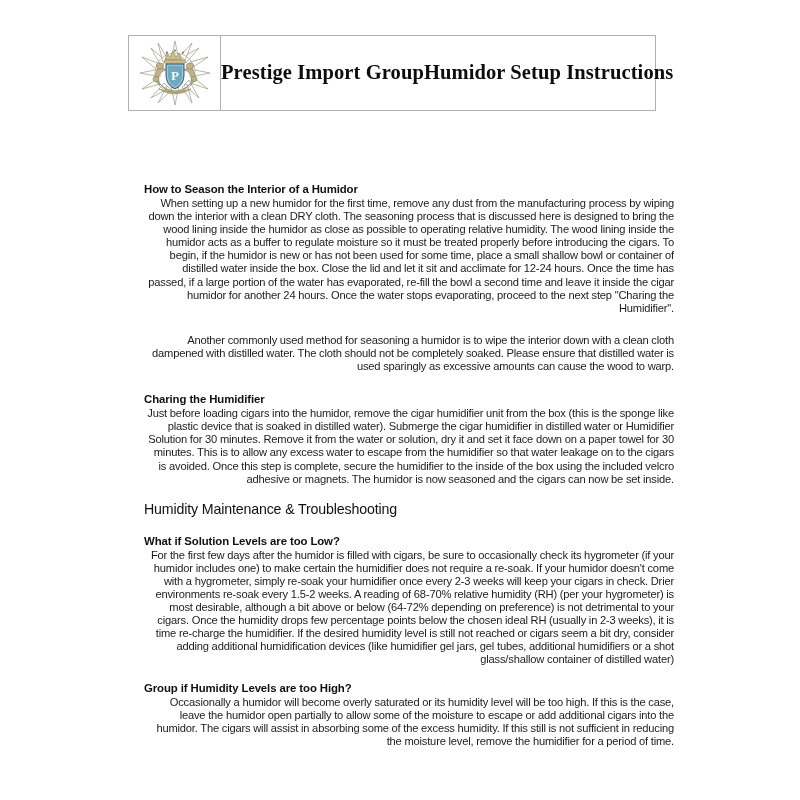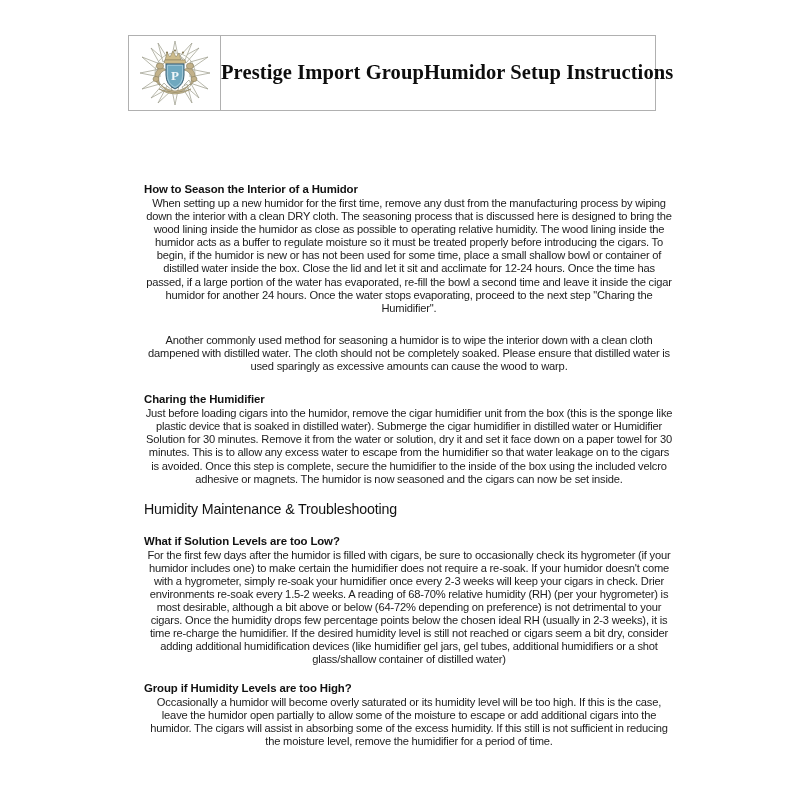--- a/index.html
+++ b/index.html
@@ -88,21 +88,21 @@
     color: #111111;
     margin: 0 0 2px 0;
     letter-spacing: -0.15px;
   }
   .para {
     font-family: "Liberation Sans", sans-serif;
     font-size: 11.15px;
     line-height: 13.1px;
     color: #1c1c1c;
     margin: 0;
-    text-align: center;
+    text-align: right;
     letter-spacing: -0.18px;
     word-spacing: -0.1px;
   }
   .gap-lg { height: 19px; }
   .gap-md { height: 14px; }
 
   
   .crest-wrap {
     width: 74px;
     height: 68px;

